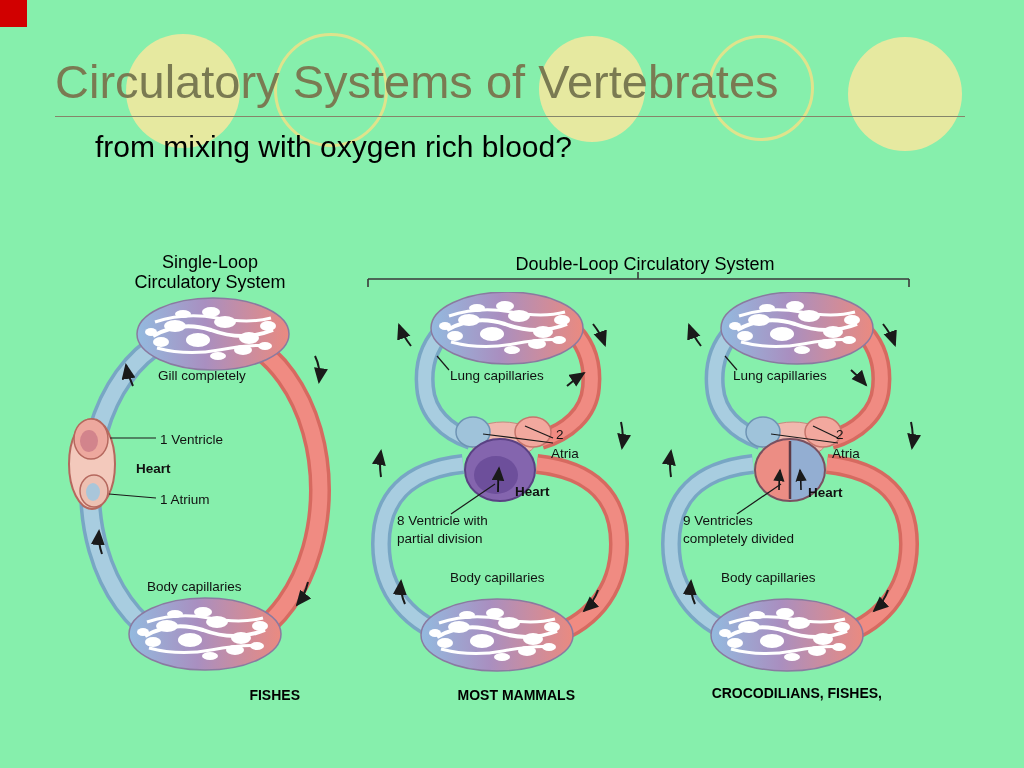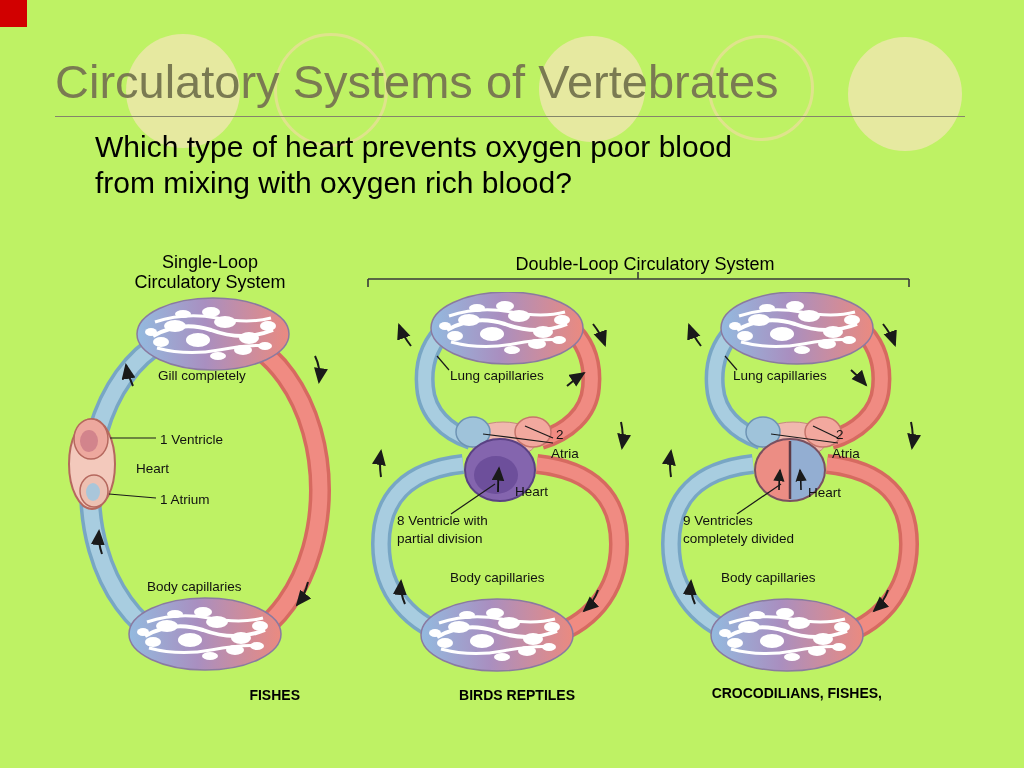--- a/index.html
+++ b/index.html
@@ -1,58 +1,57 @@
 <!DOCTYPE html>
 <html><head>
 <meta charset="utf-8">
 <style>
   *{box-sizing:border-box;margin:0;padding:0}
   html,body{margin:0;background:#ffffff}
-  .slide{position:relative;width:1024px;height:768px;background:#bef264;overflow:hidden;
+  .slide{position:relative;width:1024px;height:768px;background:#86efac;overflow:hidden;
          font-family:"Liberation Sans",sans-serif;color:#000}
   .abs{position:absolute}
   .corner-square{left:0;top:0;width:27px;height:27px;background:#d10000;z-index:5}
   .circle{border-radius:50%;z-index:0}
   .circle.filled{background:#e6e9a0}
   .circle.outline{border:3px solid #dfe38c;background:transparent}
   .c1{left:126px;top:34px;width:114px;height:114px}
   .c2{left:274px;top:33px;width:114px;height:114px}
   .c3{left:539px;top:36px;width:106px;height:106px}
   .c4{left:708px;top:35px;width:106px;height:106px}
   .c5{left:848px;top:37px;width:114px;height:114px}
   .title{left:55px;top:54px;font-size:47px;font-weight:400;color:#7a7a52;z-index:3;white-space:nowrap}
   .rule{left:55px;top:116px;width:910px;height:1px;background:#85856a;z-index:3}
   .question{left:95px;top:129px;font-size:30px;line-height:36px;color:#000;z-index:3}
   .dheading{font-weight:normal;font-size:18px;line-height:20px;text-align:center;z-index:2;color:#000}
   .single-heading{left:110px;top:252px;width:200px}
   .double-heading{left:425px;top:254px;width:440px}
   .bracket{left:366px;top:271px;z-index:2}
   .lbl{position:absolute;font-size:13.5px;color:#111;white-space:nowrap;z-index:4}
-  .lbl.b{font-weight:normal}
+  .lbl.b{font-weight:bold}
   .caption{position:absolute;font-weight:bold;font-size:14px;line-height:19px;text-align:right;z-index:4;color:#000}
   svg.diagram{position:absolute;z-index:1}
 </style>
 </head>
 <body>
 
 <div class="slide">
 
   <div class="abs corner-square"></div>
 
   <div class="abs circle filled c1"></div>
   <div class="abs circle outline c2"></div>
   <div class="abs circle filled c3"></div>
   <div class="abs circle outline c4"></div>
   <div class="abs circle filled c5"></div>
 
   <div class="abs title">Circulatory Systems of Vertebrates</div>
   <div class="abs rule"></div>
 
   <div class="abs question">
-    <div>Which type of heart prevents oxygen poor blood</div>
     <div>from mixing with oxygen rich blood?</div>
   </div>
 
   <div class="abs dheading single-heading">
     <div>Single-Loop</div>
     <div>Circulatory System</div>
   </div>
   <div class="abs dheading double-heading">Double-Loop Circulatory System</div>
 
   <svg class="abs bracket" width="545" height="18" viewBox="0 0 545 18">
@@ -205,21 +204,21 @@
   <div class="lbl" style="left:147px;top:579px">Body capillaries</div>
   <div class="caption" style="left:120px;top:686px;width:180px">FISHES</div>
 
   <div class="lbl" style="left:450px;top:368px">Lung capillaries</div>
   <div class="lbl" style="left:556px;top:427px">2</div>
   <div class="lbl" style="left:551px;top:446px">Atria</div>
   <div class="lbl b" style="left:515px;top:484px">Heart</div>
   <div class="lbl" style="left:397px;top:513px">8 Ventricle with</div>
   <div class="lbl" style="left:397px;top:531px">partial division</div>
   <div class="lbl" style="left:450px;top:570px">Body capillaries</div>
-  <div class="caption" style="left:405px;top:686px;width:170px">BIRDS REPTILES</div>
+  <div class="caption" style="left:405px;top:686px;width:170px">MOST MAMMALS</div>
 
   <div class="lbl" style="left:733px;top:368px">Lung capillaries</div>
   <div class="lbl" style="left:836px;top:427px">2</div>
   <div class="lbl" style="left:832px;top:446px">Atria</div>
   <div class="lbl b" style="left:808px;top:485px">Heart</div>
   <div class="lbl" style="left:683px;top:513px">9 Ventricles</div>
   <div class="lbl" style="left:683px;top:531px">completely divided</div>
   <div class="lbl" style="left:721px;top:570px">Body capillaries</div>
   <div class="caption" style="left:652px;top:684px;width:230px">
     <div>CROCODILIANS, FISHES,</div>

